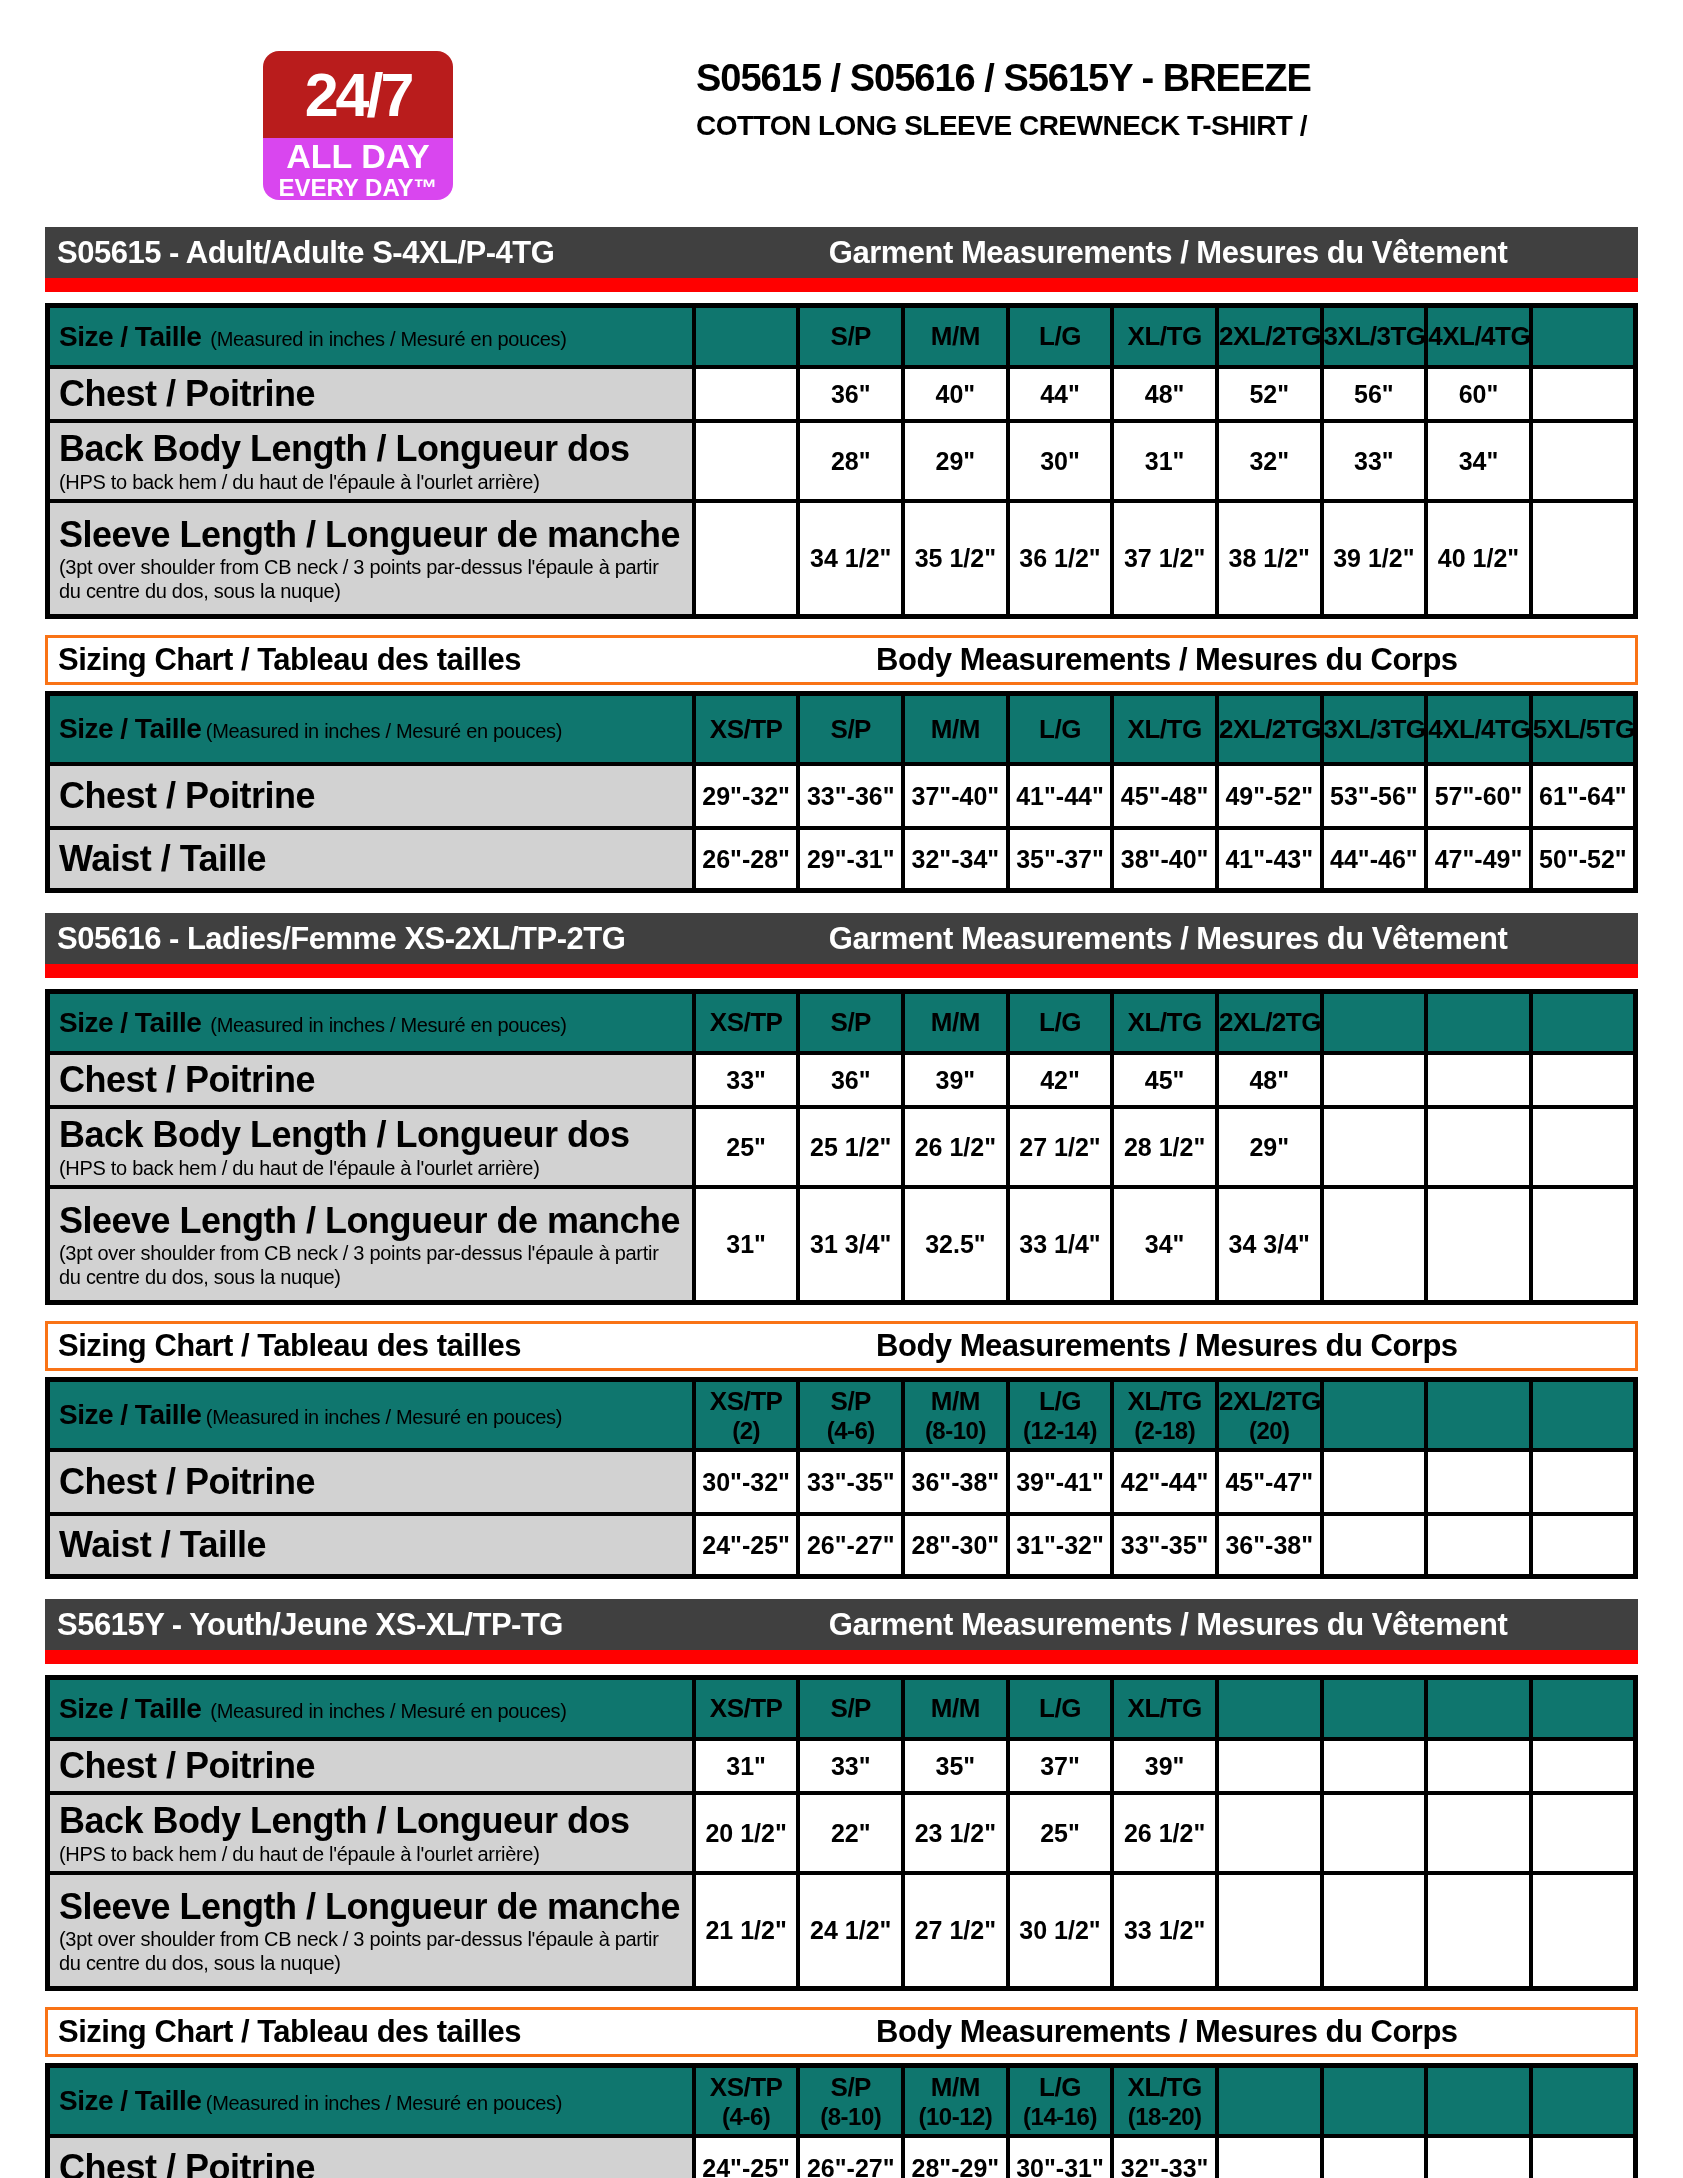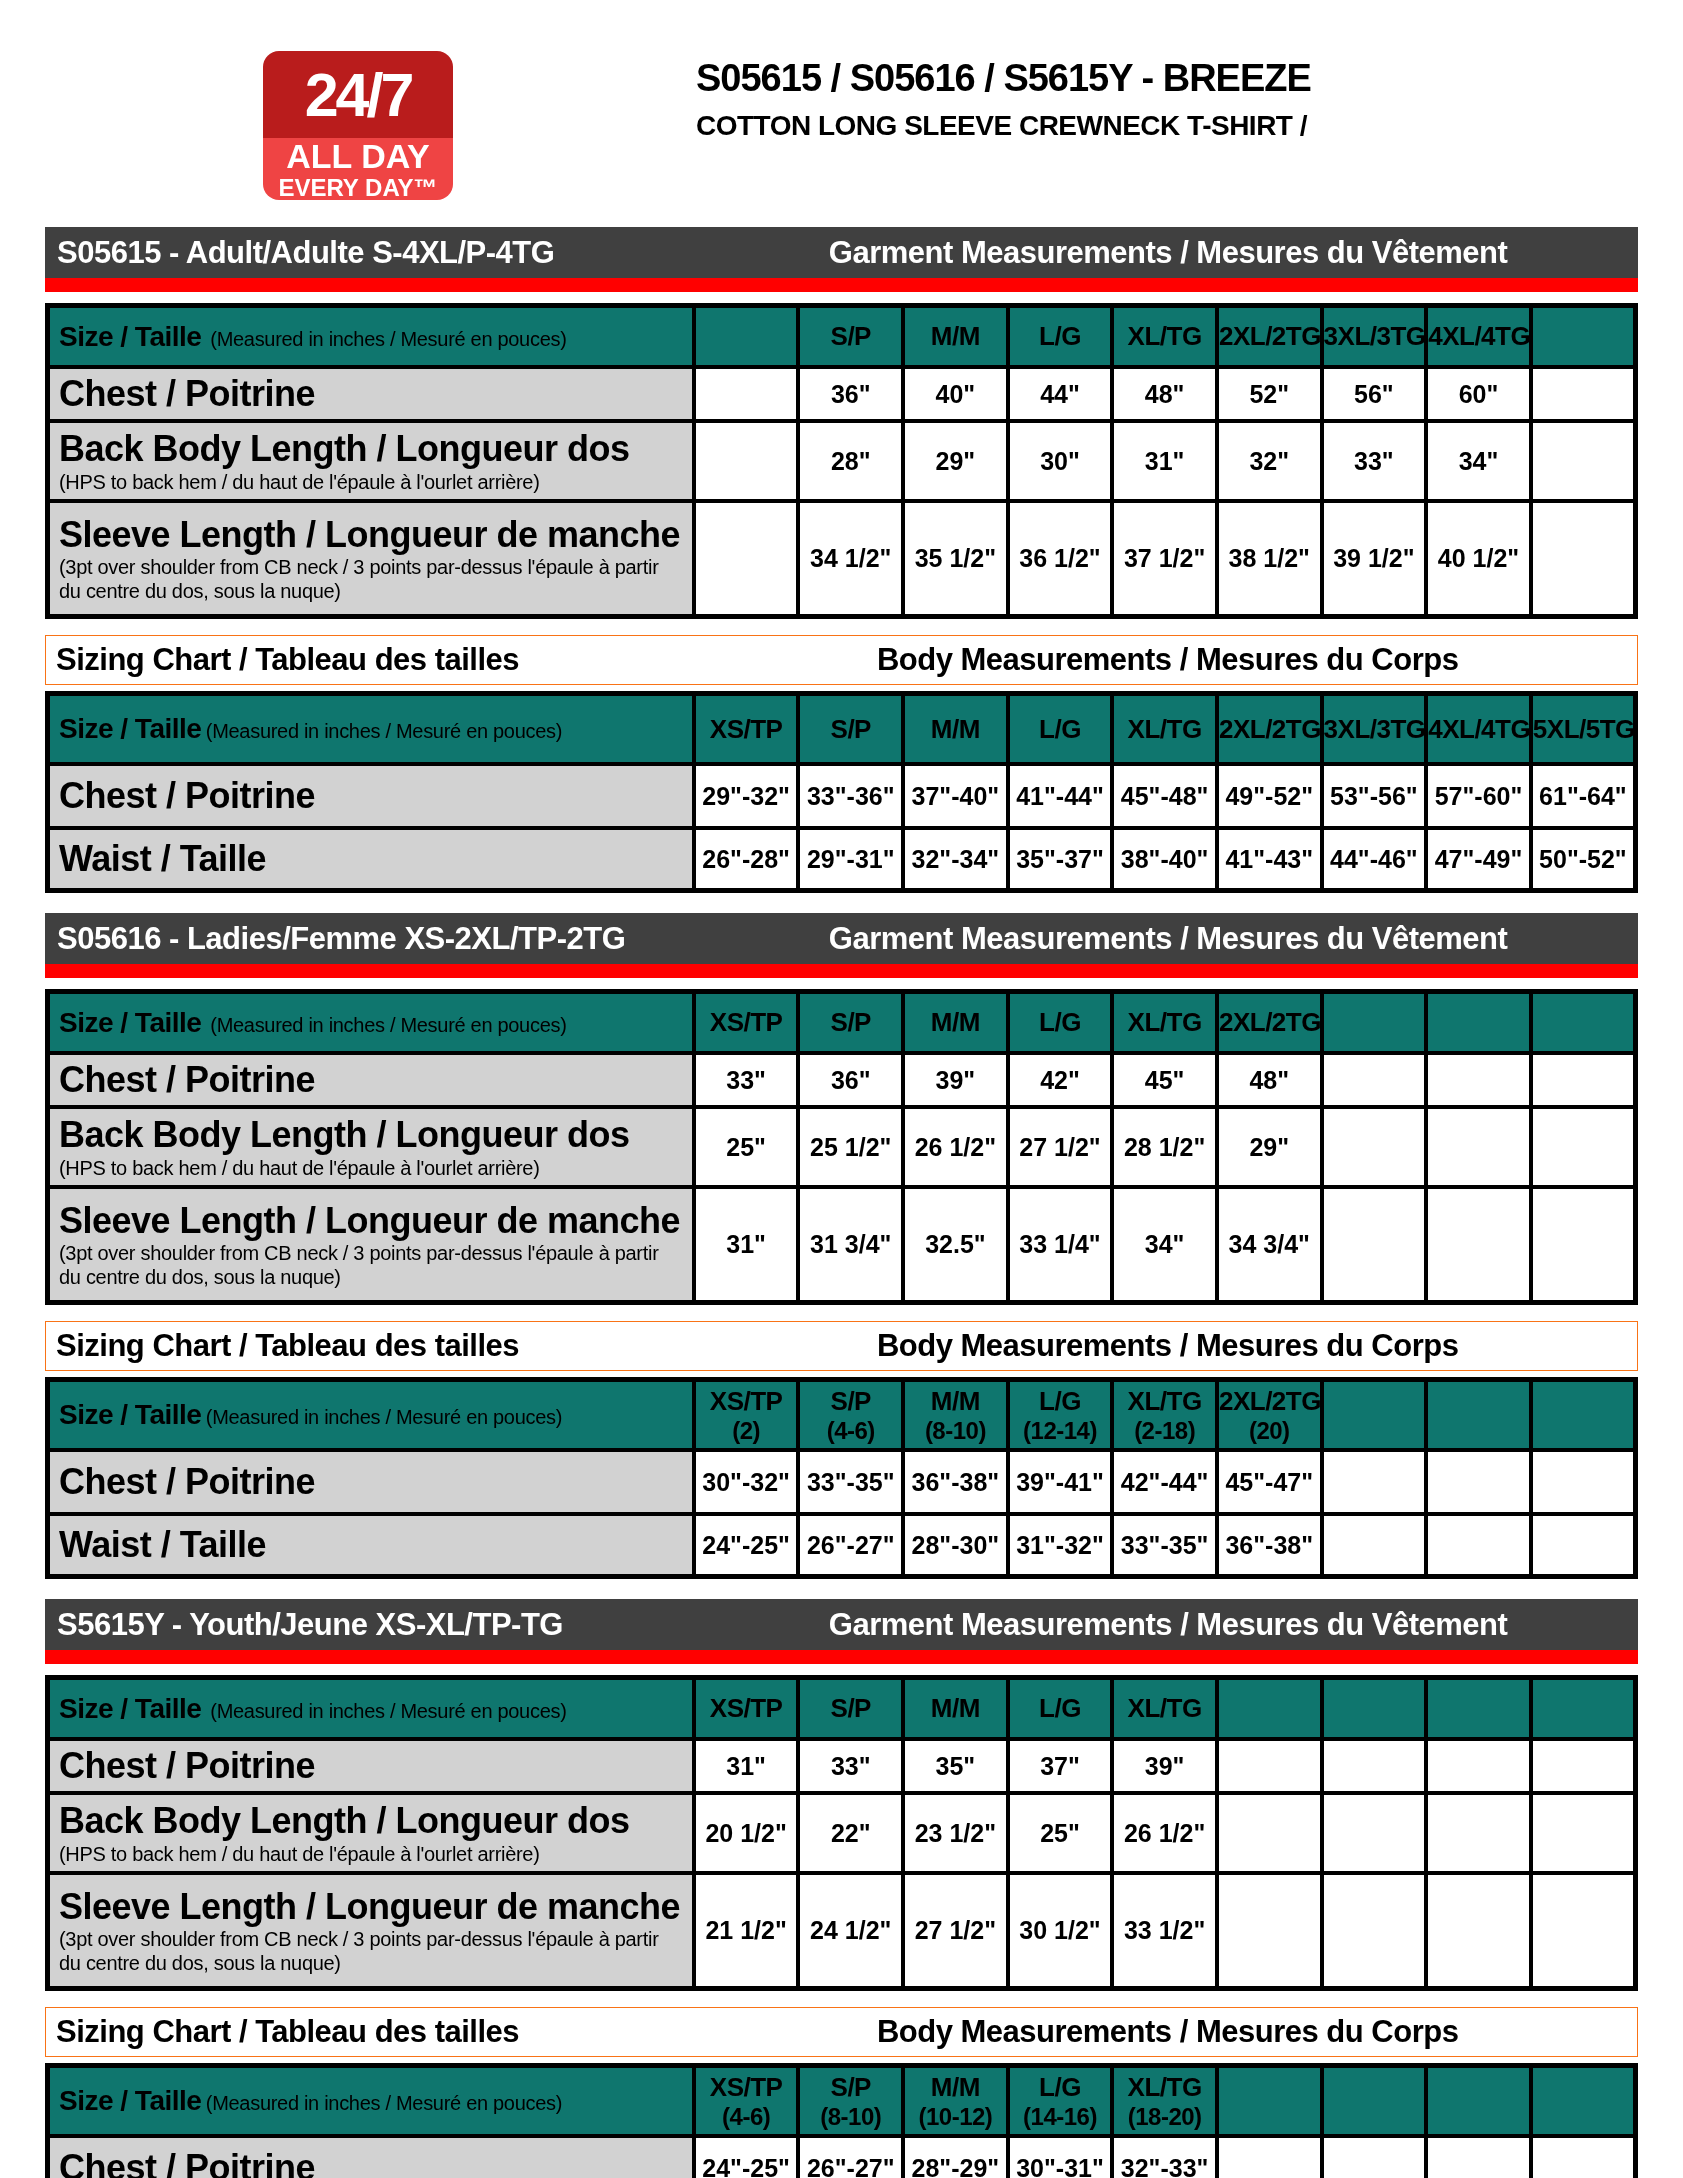--- a/index.html
+++ b/index.html
@@ -4,21 +4,21 @@
 <style>
   html,body { margin:0; padding:0; background:#ffffff; }
   body { width:1683px; height:2178px; font-family:"Liberation Sans", sans-serif; color:#000; }
   .page { padding:0 45px; box-sizing:border-box; }
 
   
   .header { display:flex; align-items:flex-start; padding-top:51px; padding-left:218px; height:162px; margin-bottom:14px; }
   .logo { width:190px; }
   .logo-red { background:#b91c1c; border-radius:16px 16px 0 0; height:87px; display:flex; align-items:center; justify-content:center;
               color:#fff; font-weight:bold; font-size:61px; letter-spacing:-3px; }
-  .logo-black { background:#ef4444; border-radius:0 0 16px 16px; height:61px; color:#fff; text-align:center; font-weight:bold; padding-top:1px; }
+  .logo-black { background:#d946ef; border-radius:0 0 16px 16px; height:61px; color:#fff; text-align:center; font-weight:bold; padding-top:1px; }
   .logo-allday { font-size:34px; line-height:1.05; letter-spacing:0px; }
   .logo-everyday { font-size:24px; line-height:1.05; letter-spacing:0px; }
   .titleblock { margin-left:243px; padding-top:6px; }
   .title1 { font-size:38px; font-weight:bold; letter-spacing:-1px; }
   .title2 { font-size:28px; font-weight:bold; margin-top:8px; letter-spacing:-0.5px; line-height:1.25; }
   .title3 { font-size:28px; font-weight:bold; letter-spacing:-0.5px; line-height:1.25; }
 
   
   .section { margin-top:20px; }
   .bar { background:#404040; height:51px; display:flex; align-items:center; color:#fff; font-weight:bold; font-size:31px; letter-spacing:-0.5px; }
@@ -43,21 +43,21 @@
   .r-size td { height:53px; }
   .r-chest td { height:46px; }
   .r-back td { height:72px; }
   .r-sleeve td { height:107px; }
   .r-bhead td { height:62px; }
   .r-bchest td { height:56px; }
   .r-bwaist td { height:54px; }
   .sz-sub { font-weight:bold; font-size:24px; }
 
   
-  .shead { border:1px solid #f97316; height:50px; display:flex; align-items:center; font-weight:bold; font-size:31px;
+  .shead { border:3px solid #f97316; height:50px; display:flex; align-items:center; font-weight:bold; font-size:31px;
            letter-spacing:-0.5px; margin-top:16px; box-sizing:border-box; background:#fff; }
   .shead-left { width:41%; padding-left:10px; box-sizing:border-box; white-space:nowrap; }
   .shead-right { flex:1; text-align:center; }
   .btable { margin-top:6px; }
 </style>
 </head>
 <body>
 
 <div class="page">
 

